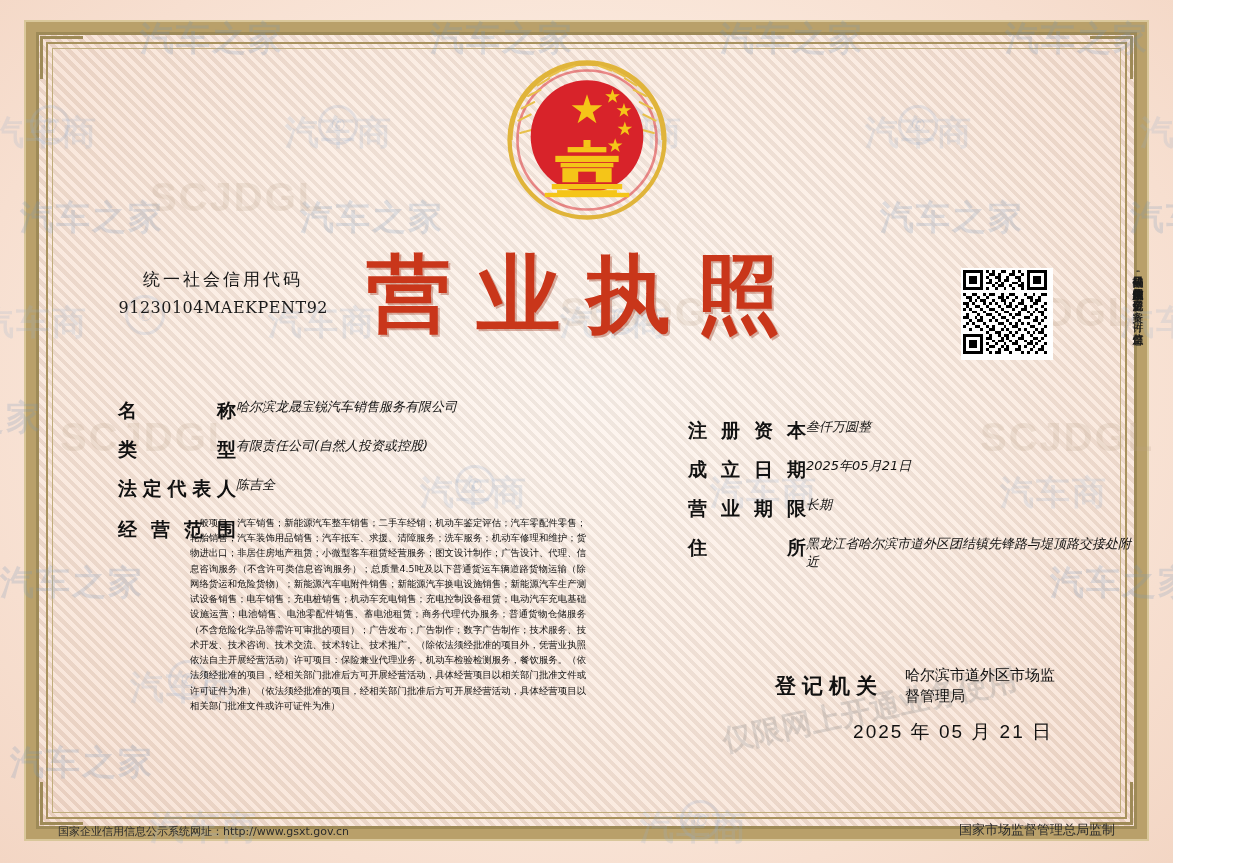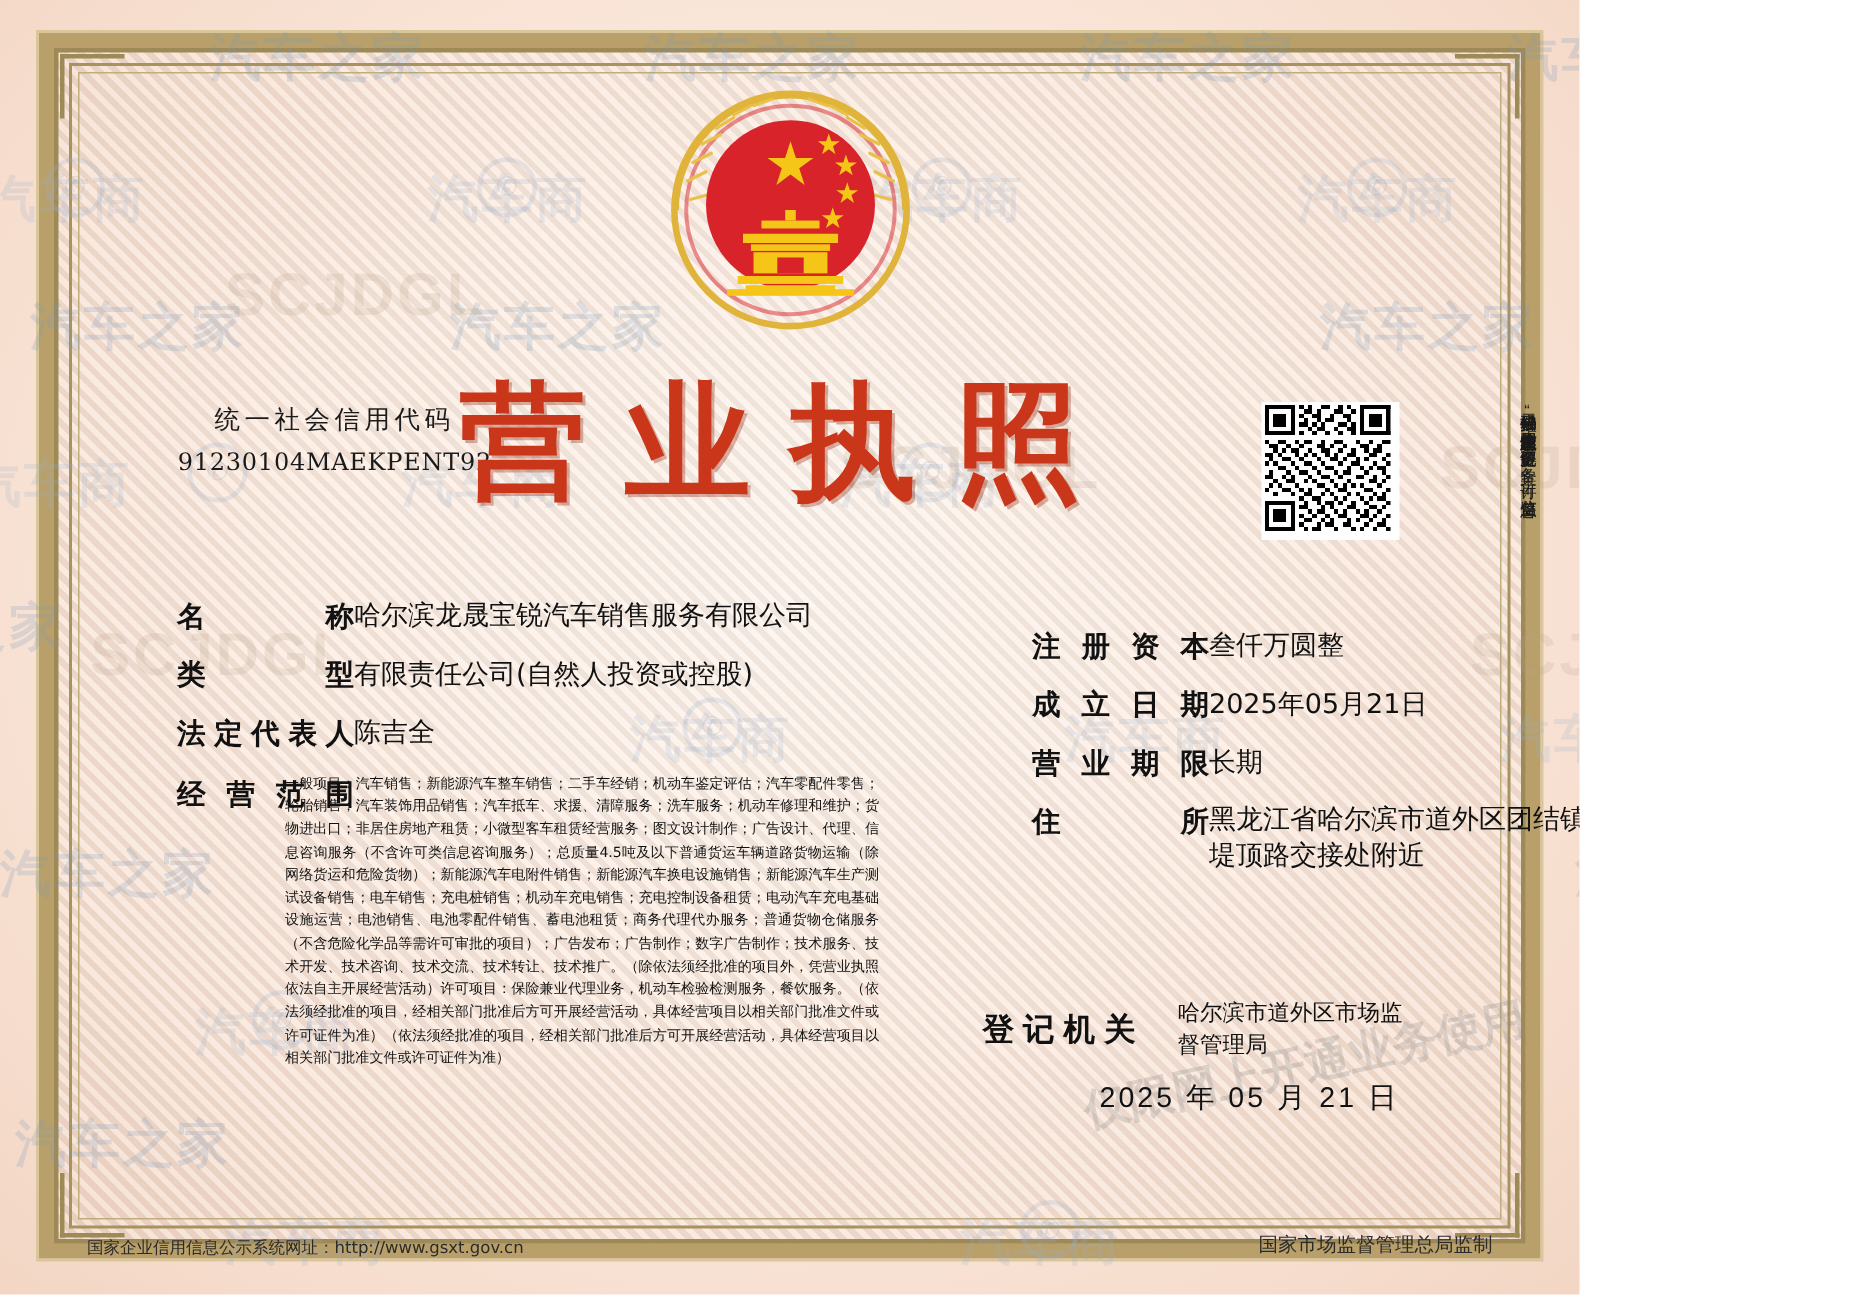--- a/index.html
+++ b/index.html
@@ -2,21 +2,21 @@
 <html lang="zh"><head>
 <meta charset="utf-8">
 <style>
   html,body{margin:0;padding:0;}
   body{
     width:1233px;height:863px;overflow:hidden;
     font-family:"Liberation Sans","DejaVu Sans",sans-serif;
     background:#ffffff;
   }
   #license{
-    position:relative;width:1053px;height:863px;
+    position:relative;width:1173px;height:863px;
     background:
       radial-gradient(ellipse at 50% 45%, #fdf3ec 0%, #fbeade 45%, #f7dfd0 75%, #f3d6c4 100%);
     overflow:hidden;
   }
 
   
   .wm-layer{position:absolute;inset:0;pointer-events:none;z-index:5;overflow:hidden;}
   .wm{
     position:absolute;white-space:nowrap;
     font-weight:700;letter-spacing:2px;
@@ -111,22 +111,23 @@
 
   .row{position:relative;margin-bottom:13px;}
   .lbl{
     display:inline-block;width:118px;vertical-align:top;
     font-size:19px;color:#111;font-weight:600;
     font-family:"DejaVu Sans","Liberation Sans",sans-serif;
     text-align:justify;text-align-last:justify;
   }
   .val{
     display:inline-block;vertical-align:top;
-    font-size:18px;color:#111;
+    font-size:13px;color:#111;
     font-family:"DejaVu Sans","Liberation Sans",sans-serif;
+    font-style:italic;
   }
   .val.addr{width:330px;line-height:1.35;}
   .scope-wrap{position:relative;}
   .scope-lbl{
     position:absolute;left:0;top:2px;width:118px;
     font-size:19px;font-weight:600;color:#111;
     text-align:justify;text-align-last:justify;
   }
   .scope-text{
     margin-left:72px;width:396px;

